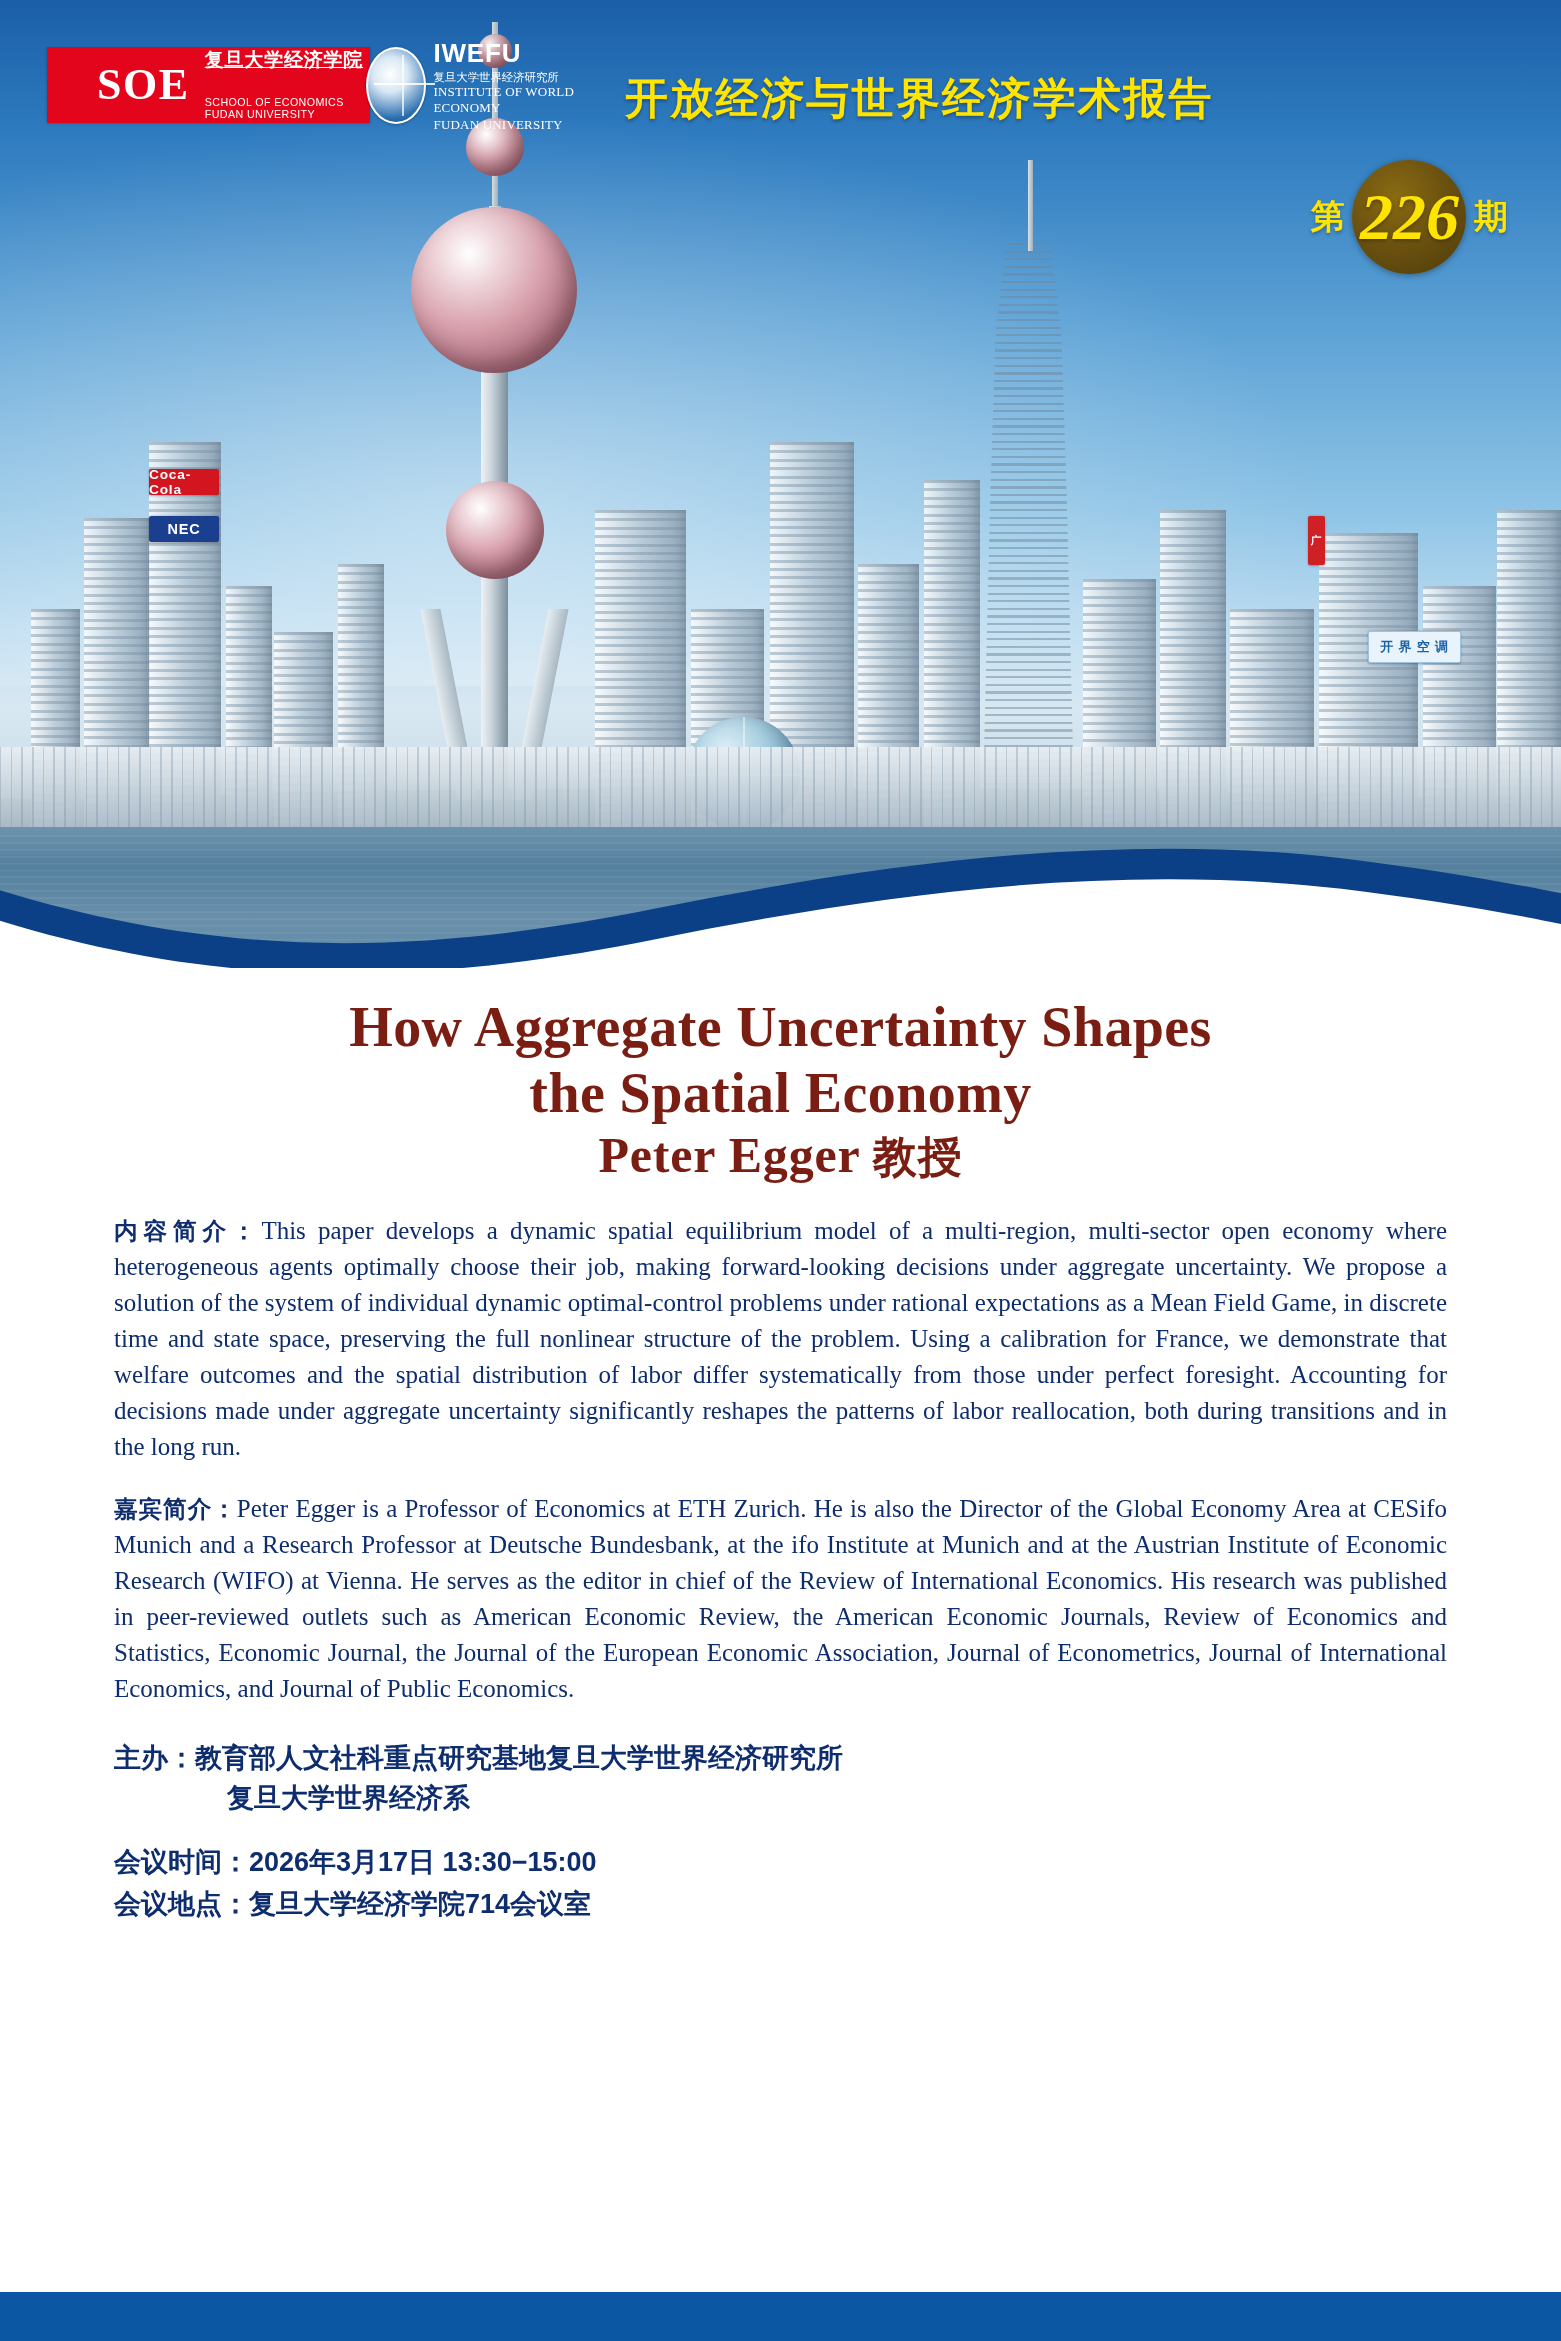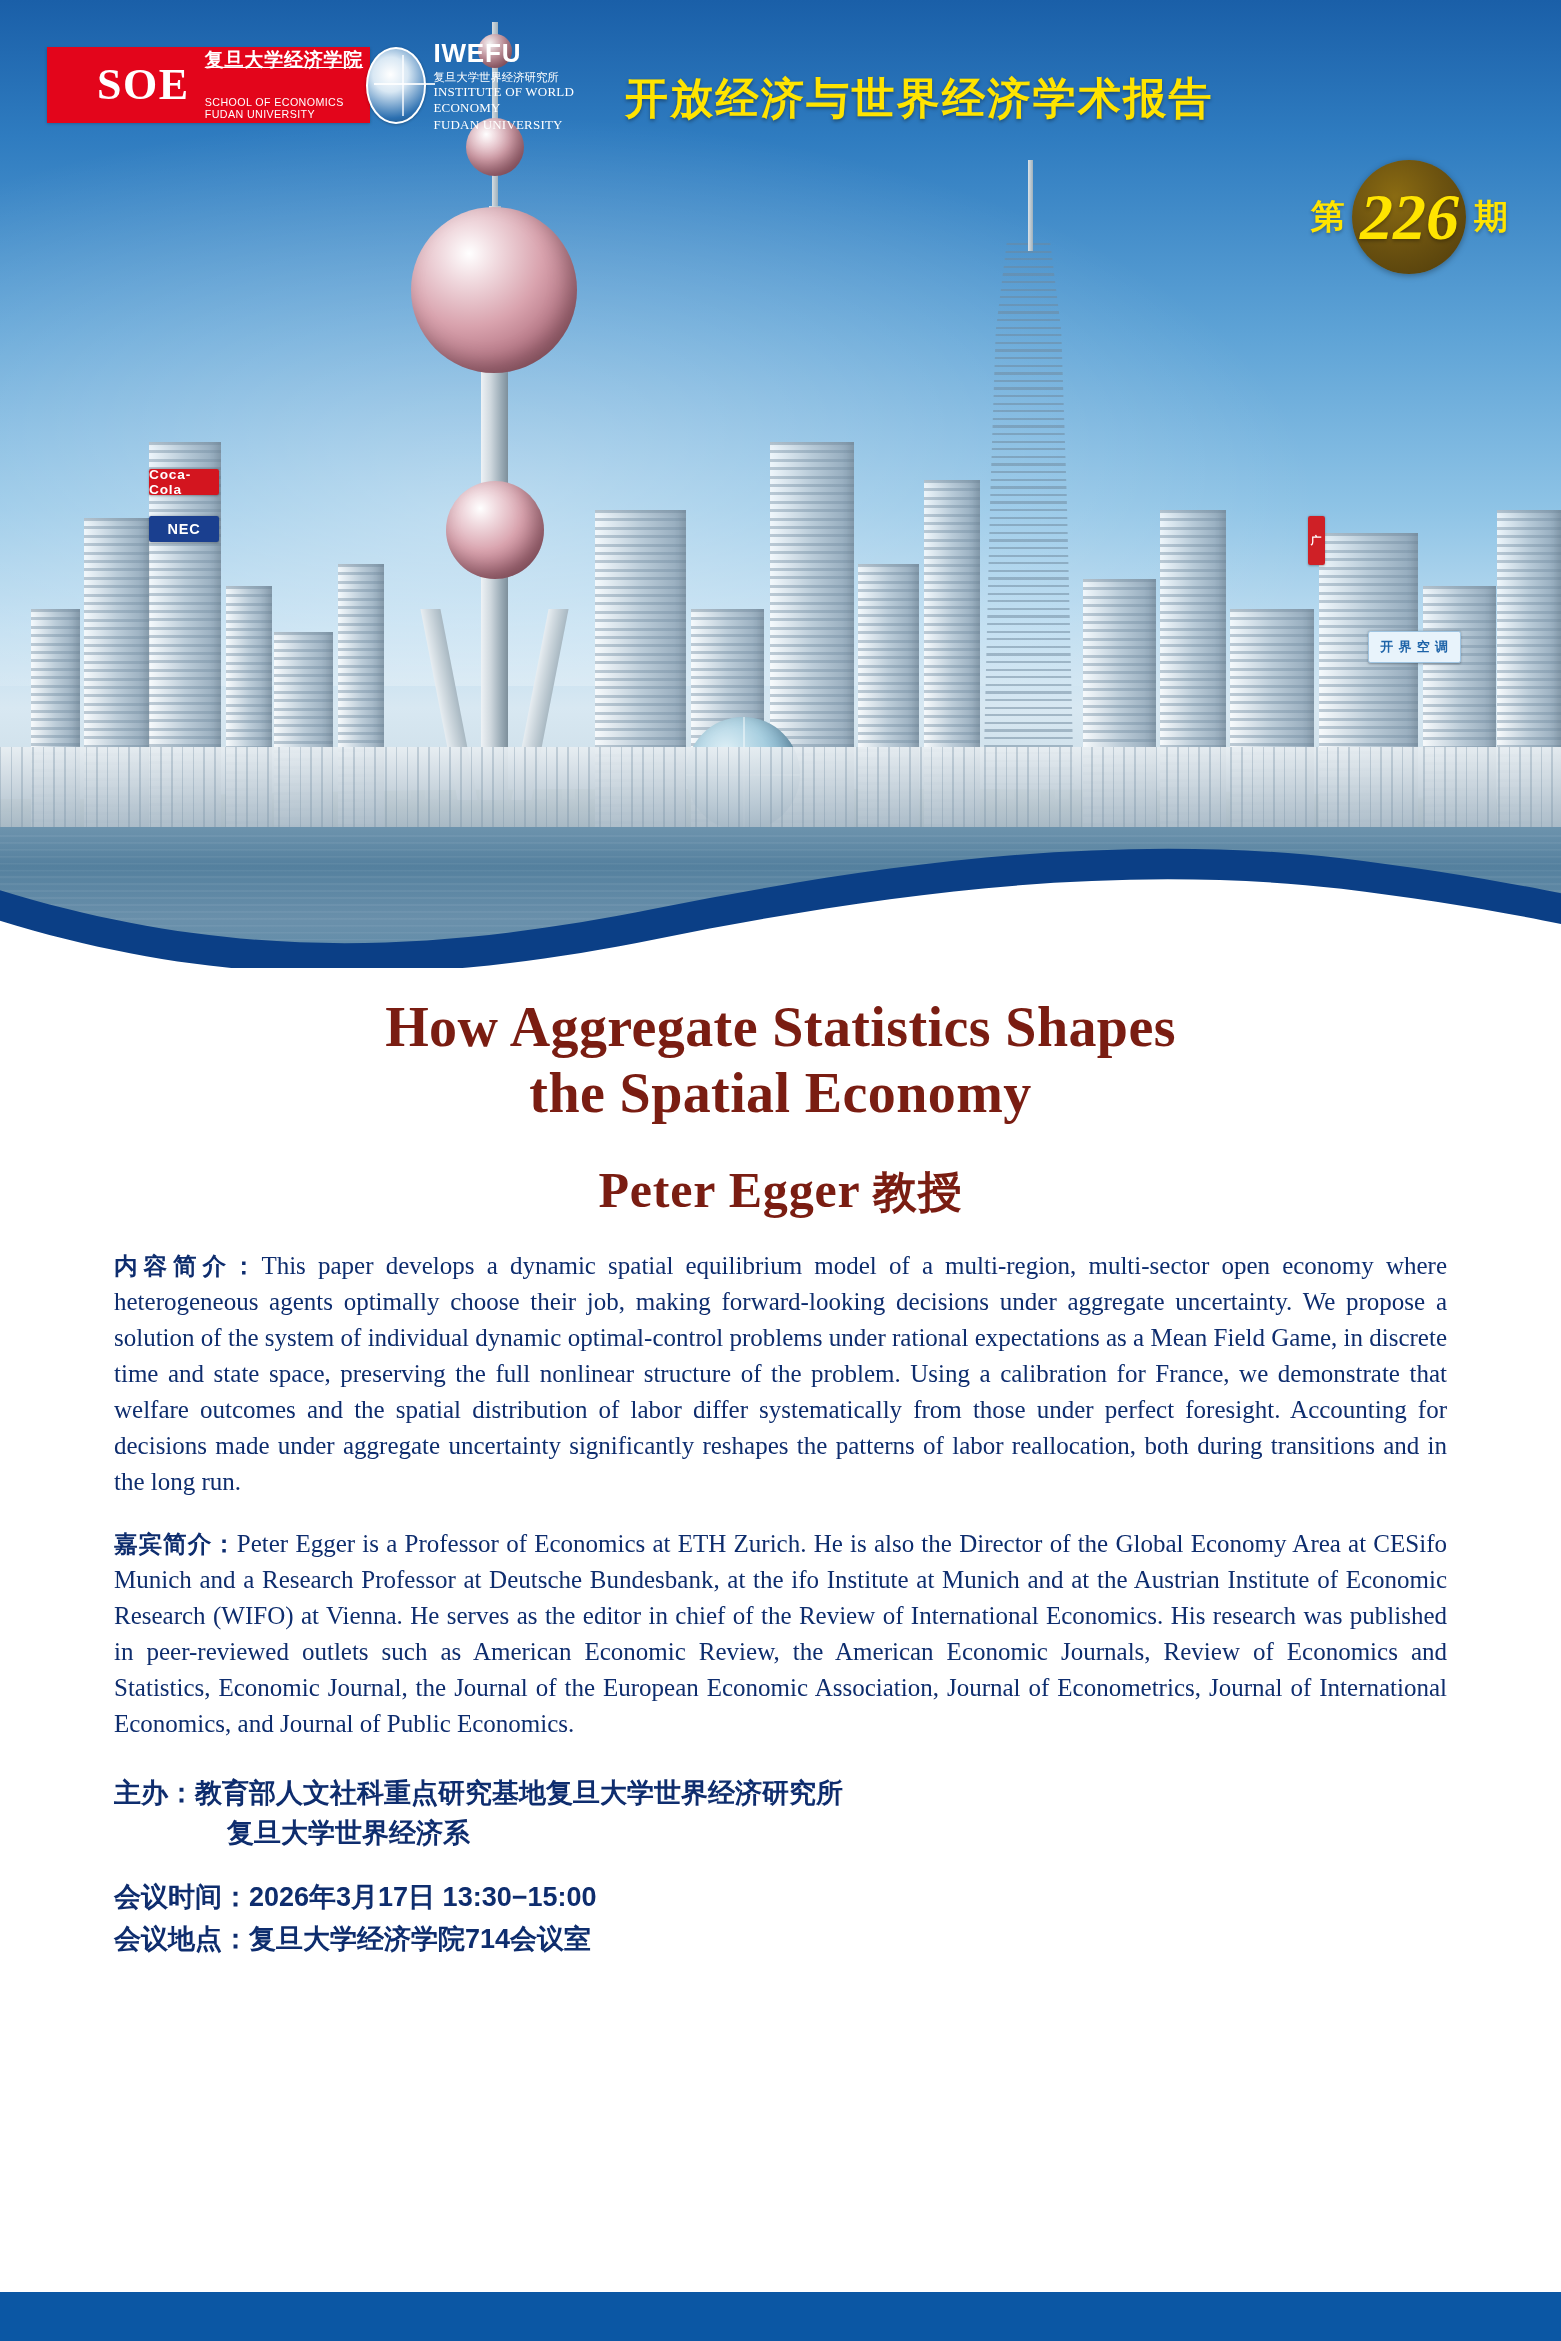--- a/index.html
+++ b/index.html
@@ -274,21 +274,20 @@
     margin: 26px 114px 0 114px;
     text-align: center;
     color: #7a1d12;
     font-family: "Liberation Serif", serif;
     font-weight: bold;
     font-size: 56px;
     line-height: 1.18;
     letter-spacing: 0.4px;
   }
   .speaker {
-    margin-top: 35px;
     text-align: center;
     color: #7a1d12;
     font-family: "Liberation Serif", serif;
     font-weight: bold;
     font-size: 50px;
     letter-spacing: 0.8px;
   }
   .speaker .role { font-family: "Liberation Sans", sans-serif; font-size: 44px; }
 
   .para {
@@ -420,21 +419,21 @@
     <div class="issue-wrap">
       <span>第</span>
       <span class="issue-circle">226</span>
       <span>期</span>
     </div>
   </div>
 
   <div class="content">
 
     <div class="title">
-      <div>How Aggregate Statistics Shapes</div>
+      <div>How Aggregate Uncertainty Shapes</div>
       <div>the Spatial Economy</div>
     </div>
 
     <div class="speaker">
       <span>Peter Egger</span>
       <span class="role">教授</span>
     </div>
 
     <div class="para">
       <span class="lbl">内容简介：</span><span>This paper develops a dynamic spatial equilibrium model of a multi-region, multi-sector open economy where heterogeneous agents optimally choose their job, making forward-looking decisions under aggregate uncertainty. We propose a solution of the system of individual dynamic optimal-control problems under rational expectations as a Mean Field Game, in discrete time and state space, preserving the full nonlinear structure of the problem. Using a calibration for France, we demonstrate that welfare outcomes and the spatial distribution of labor differ systematically from those under perfect foresight. Accounting for decisions made under aggregate uncertainty significantly reshapes the patterns of labor reallocation, both during transitions and in the long run.</span>

